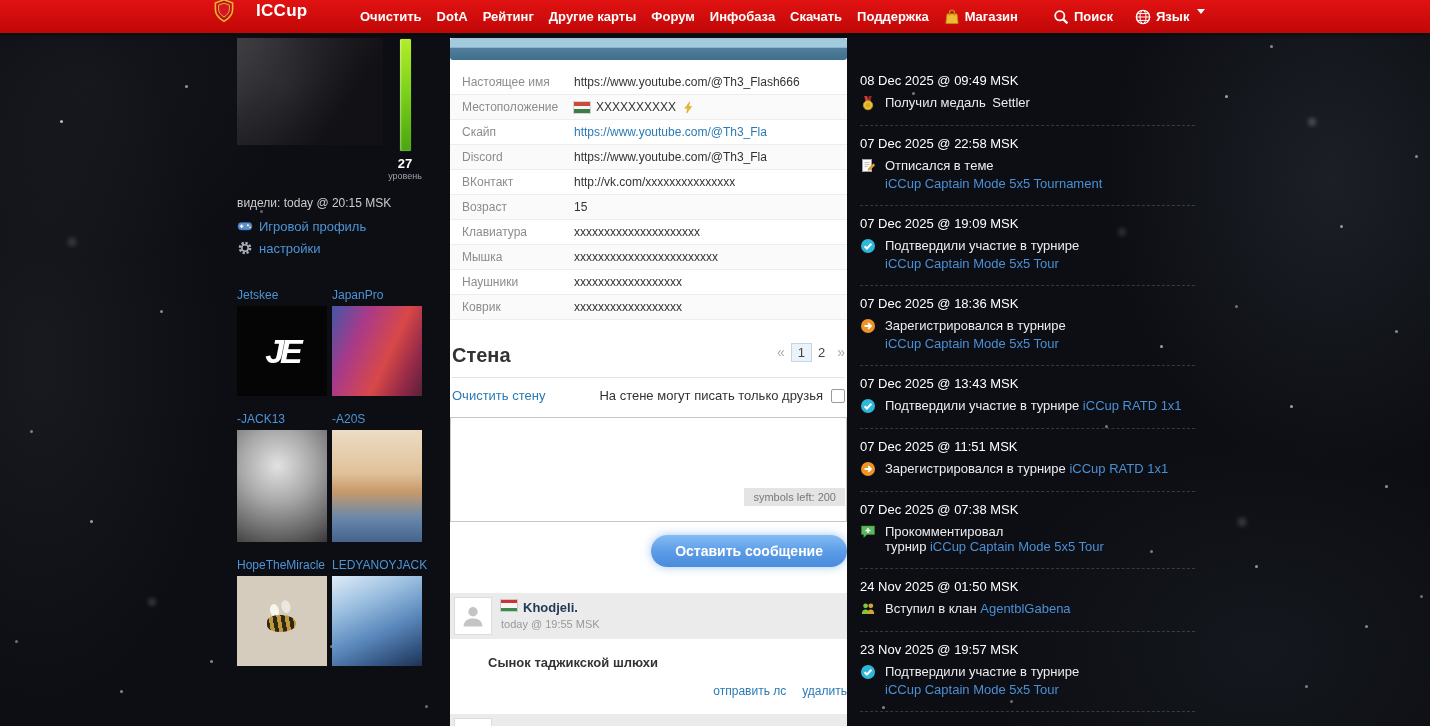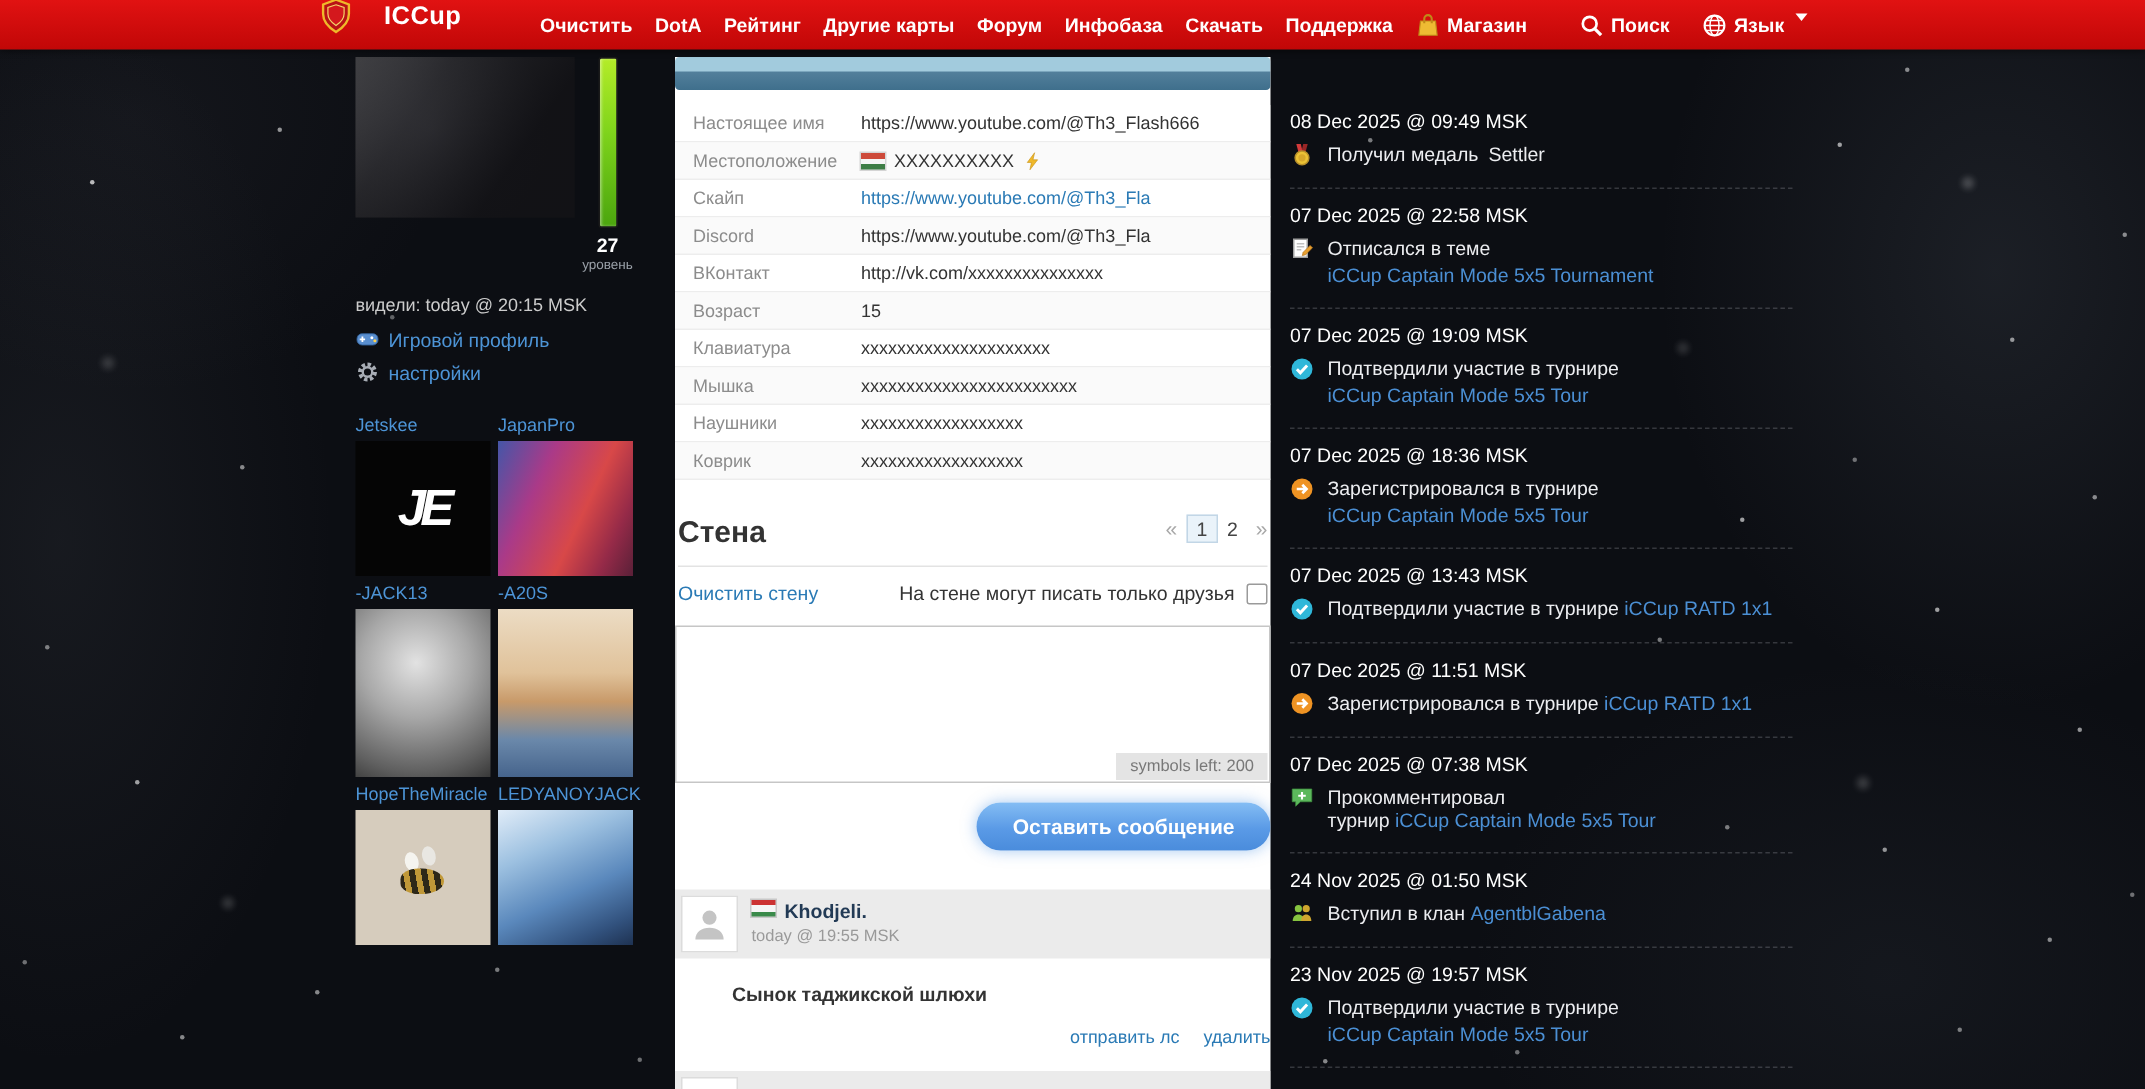--- a/index.html
+++ b/index.html
@@ -53,21 +53,21 @@
   .avatar{width:146px;height:107px;
     background:linear-gradient(125deg,rgba(115,115,120,.45) 0%,rgba(50,50,55,.55) 30%,rgba(18,18,22,.9) 70%),
     radial-gradient(circle at 35% 45%, #2e2e32, #121214 70%);}
   .level-wrap{display:flex;flex-direction:column;align-items:center;width:24px}
   .level-bar{width:13px;height:114px;background:linear-gradient(180deg,#b4ec28 0%,#7ed31b 45%,#4ba50e 100%);
     border:1px solid #1a1a1a;border-radius:2px;box-shadow:inset 1px 0 2px rgba(255,255,255,.45)}
   .level-num{color:#fff;font-weight:700;font-size:13px;margin-top:4px}
   .level-label{color:#9aa0a8;font-size:9px}
   .seen{color:#ccc;font-size:12px;margin:15px 0 8px;padding-left:7px}
   .plink{display:flex;align-items:center;gap:6px;color:#4d94d6;font-size:13px;padding-left:7px;margin:6px 0}
-  .friends{display:grid;grid-template-columns:95px 100px;padding-left:7px;margin-top:20px;row-gap:4px}
+  .friends{display:grid;grid-template-columns:95px 100px;padding-left:7px;margin-top:32px;row-gap:16px}
   .friend-name{display:block;color:#4d94d6;font-size:12px;margin-bottom:4px}
   .friend-tile{width:90px;height:90px;position:relative;overflow:hidden}
   .friend:nth-of-type(1) .friend-tile{background:#050505;color:#fff;display:flex;align-items:center;justify-content:center;
     font-size:34px;font-weight:800;font-style:italic;letter-spacing:-4px}
   .friend:nth-of-type(2) .friend-tile{background:linear-gradient(115deg,#4456a8 0%,#aa3a88 30%,#d84848 60%,#952a48 82%,#5a2038 100%)}
   .friend:nth-of-type(3) .friend-tile,.friend:nth-of-type(4) .friend-tile{height:112px}
   .friend:nth-of-type(3) .friend-tile{background:radial-gradient(circle at 45% 32%,#e2e2e2 0%,#a8a8a8 40%,#606060 80%,#383838 100%)}
   .friend:nth-of-type(4) .friend-tile{background:linear-gradient(180deg,#ecdcc4 0%,#e0c29a 38%,#c89a6a 55%,#6a88aa 78%,#46648c 100%)}
   .friend:nth-of-type(5) .friend-tile{background:#d6ccbd}
   .friend:nth-of-type(5) .friend-tile::before{content:"";position:absolute;left:33px;top:28px;width:9px;height:13px;border-radius:50%;
@@ -93,21 +93,21 @@
   .wall-title{font-size:20px;font-weight:700;color:#333}
   .pager{display:flex;align-items:center;gap:6px;font-size:13px;color:#aaa}
   .pg{color:#444;padding:1px 6px}
   .pg.active{border:1px solid #c2d6e6;background:#eaf3fa}
   .pg-arrow{font-size:14px;color:#a8a8a8}
   .wall-controls{display:flex;justify-content:space-between;align-items:flex-end;padding:10px 2px 12px}
   .clear-link{color:#2a7ab5;font-size:13px}
   .friends-only{display:flex;align-items:center;gap:8px;color:#333;font-size:13px}
   .checkbox{width:14px;height:14px;border:1px solid #9a9a9a;background:#fff;border-radius:2px}
   .wall-input{position:relative;height:105px;border:1px solid #c6c6c6;background:#fff;margin-top:2px;cursor:text}
-  .symbols{position:absolute;right:1px;bottom:1px;background:#e4e4e4;color:#787878;font-size:11px;padding:3px 9px}
+  .symbols{position:absolute;right:1px;bottom:15px;background:#e4e4e4;color:#787878;font-size:11px;padding:3px 9px}
   .btn-row{display:flex;justify-content:flex-end;margin-top:13px}
   .submit-btn{background:linear-gradient(#84bdf4 0%,#5a9ae6 55%,#4a8cdc 100%);color:#fff;font-size:14px;font-weight:700;
     padding:8px 24px;border-radius:17px;box-shadow:0 0 10px rgba(90,154,230,.55)}
   .comment{margin-top:26px}
   .c-head{background:#ebebeb;display:flex;gap:9px;padding:4px;align-items:flex-start}
   .c-avatar{width:38px;height:38px;background:#fff;border:1px solid #dcdcdc;display:flex;align-items:center;justify-content:center;flex-shrink:0}
   .c-avatar svg{width:26px;height:26px}
   .c-meta{padding-top:3px}
   .c-author-line{display:flex;align-items:flex-start;gap:6px}
   .c-author{font-size:13px;font-weight:700;color:#223a55}

